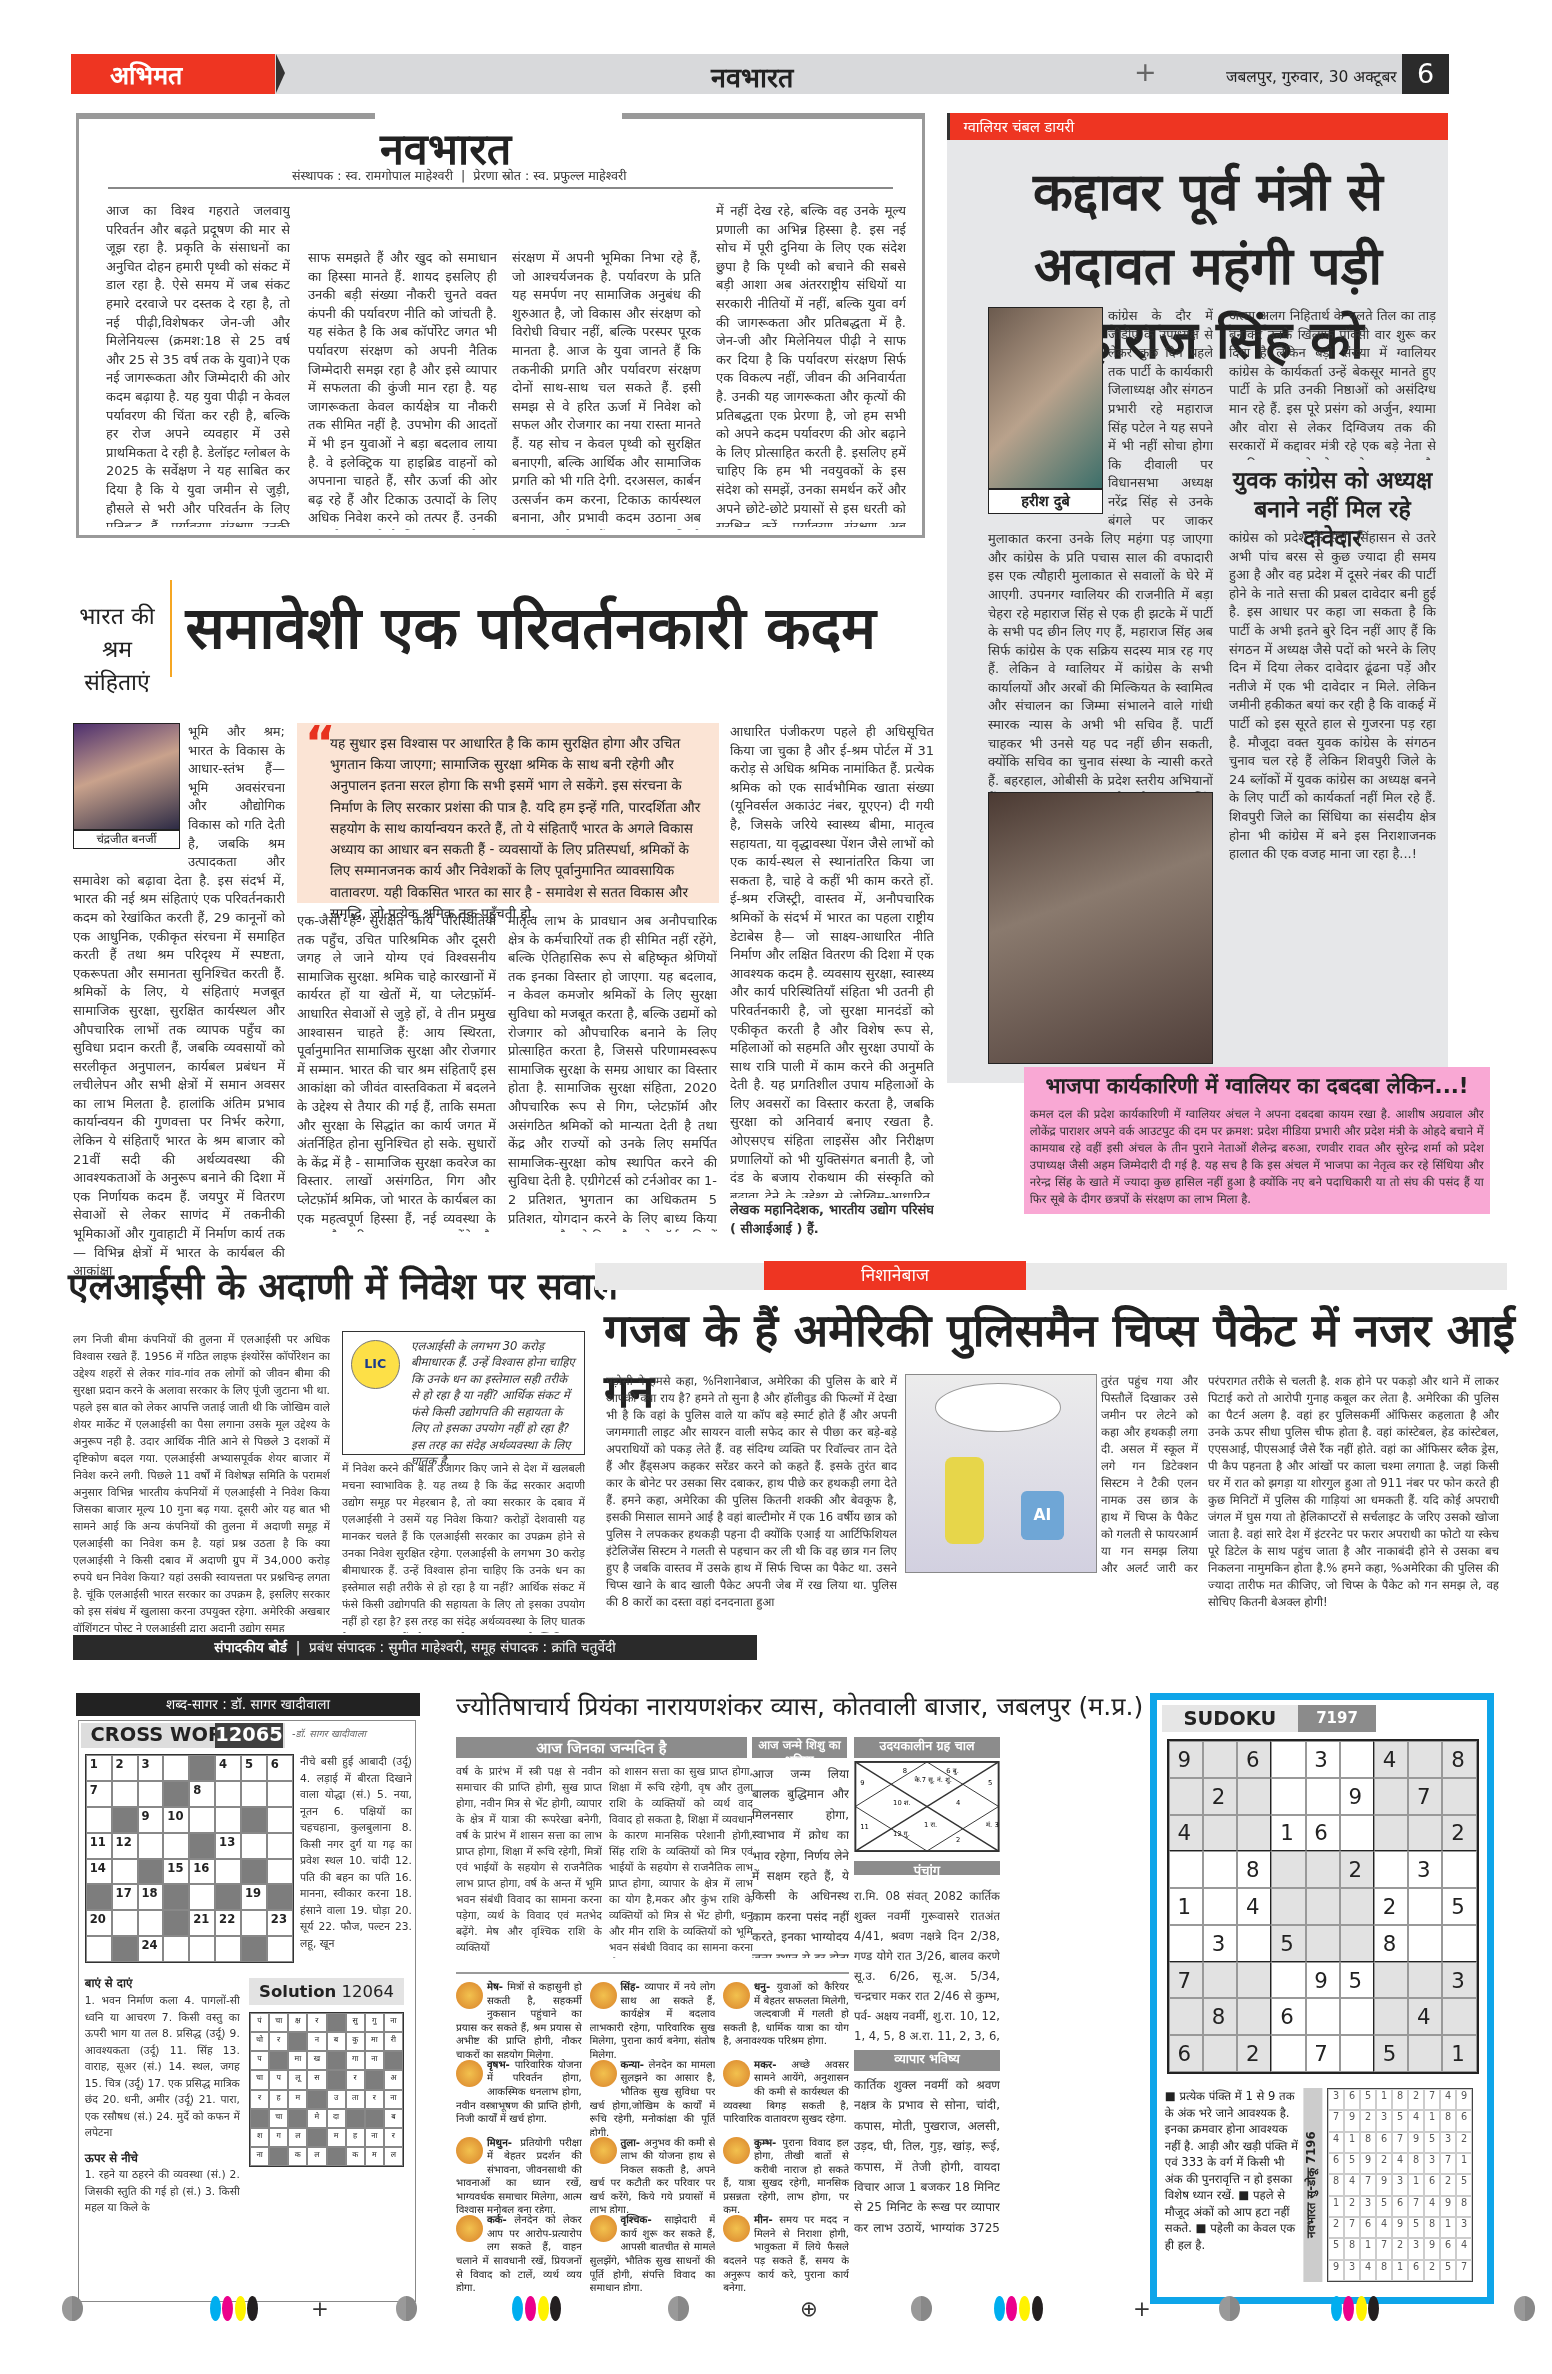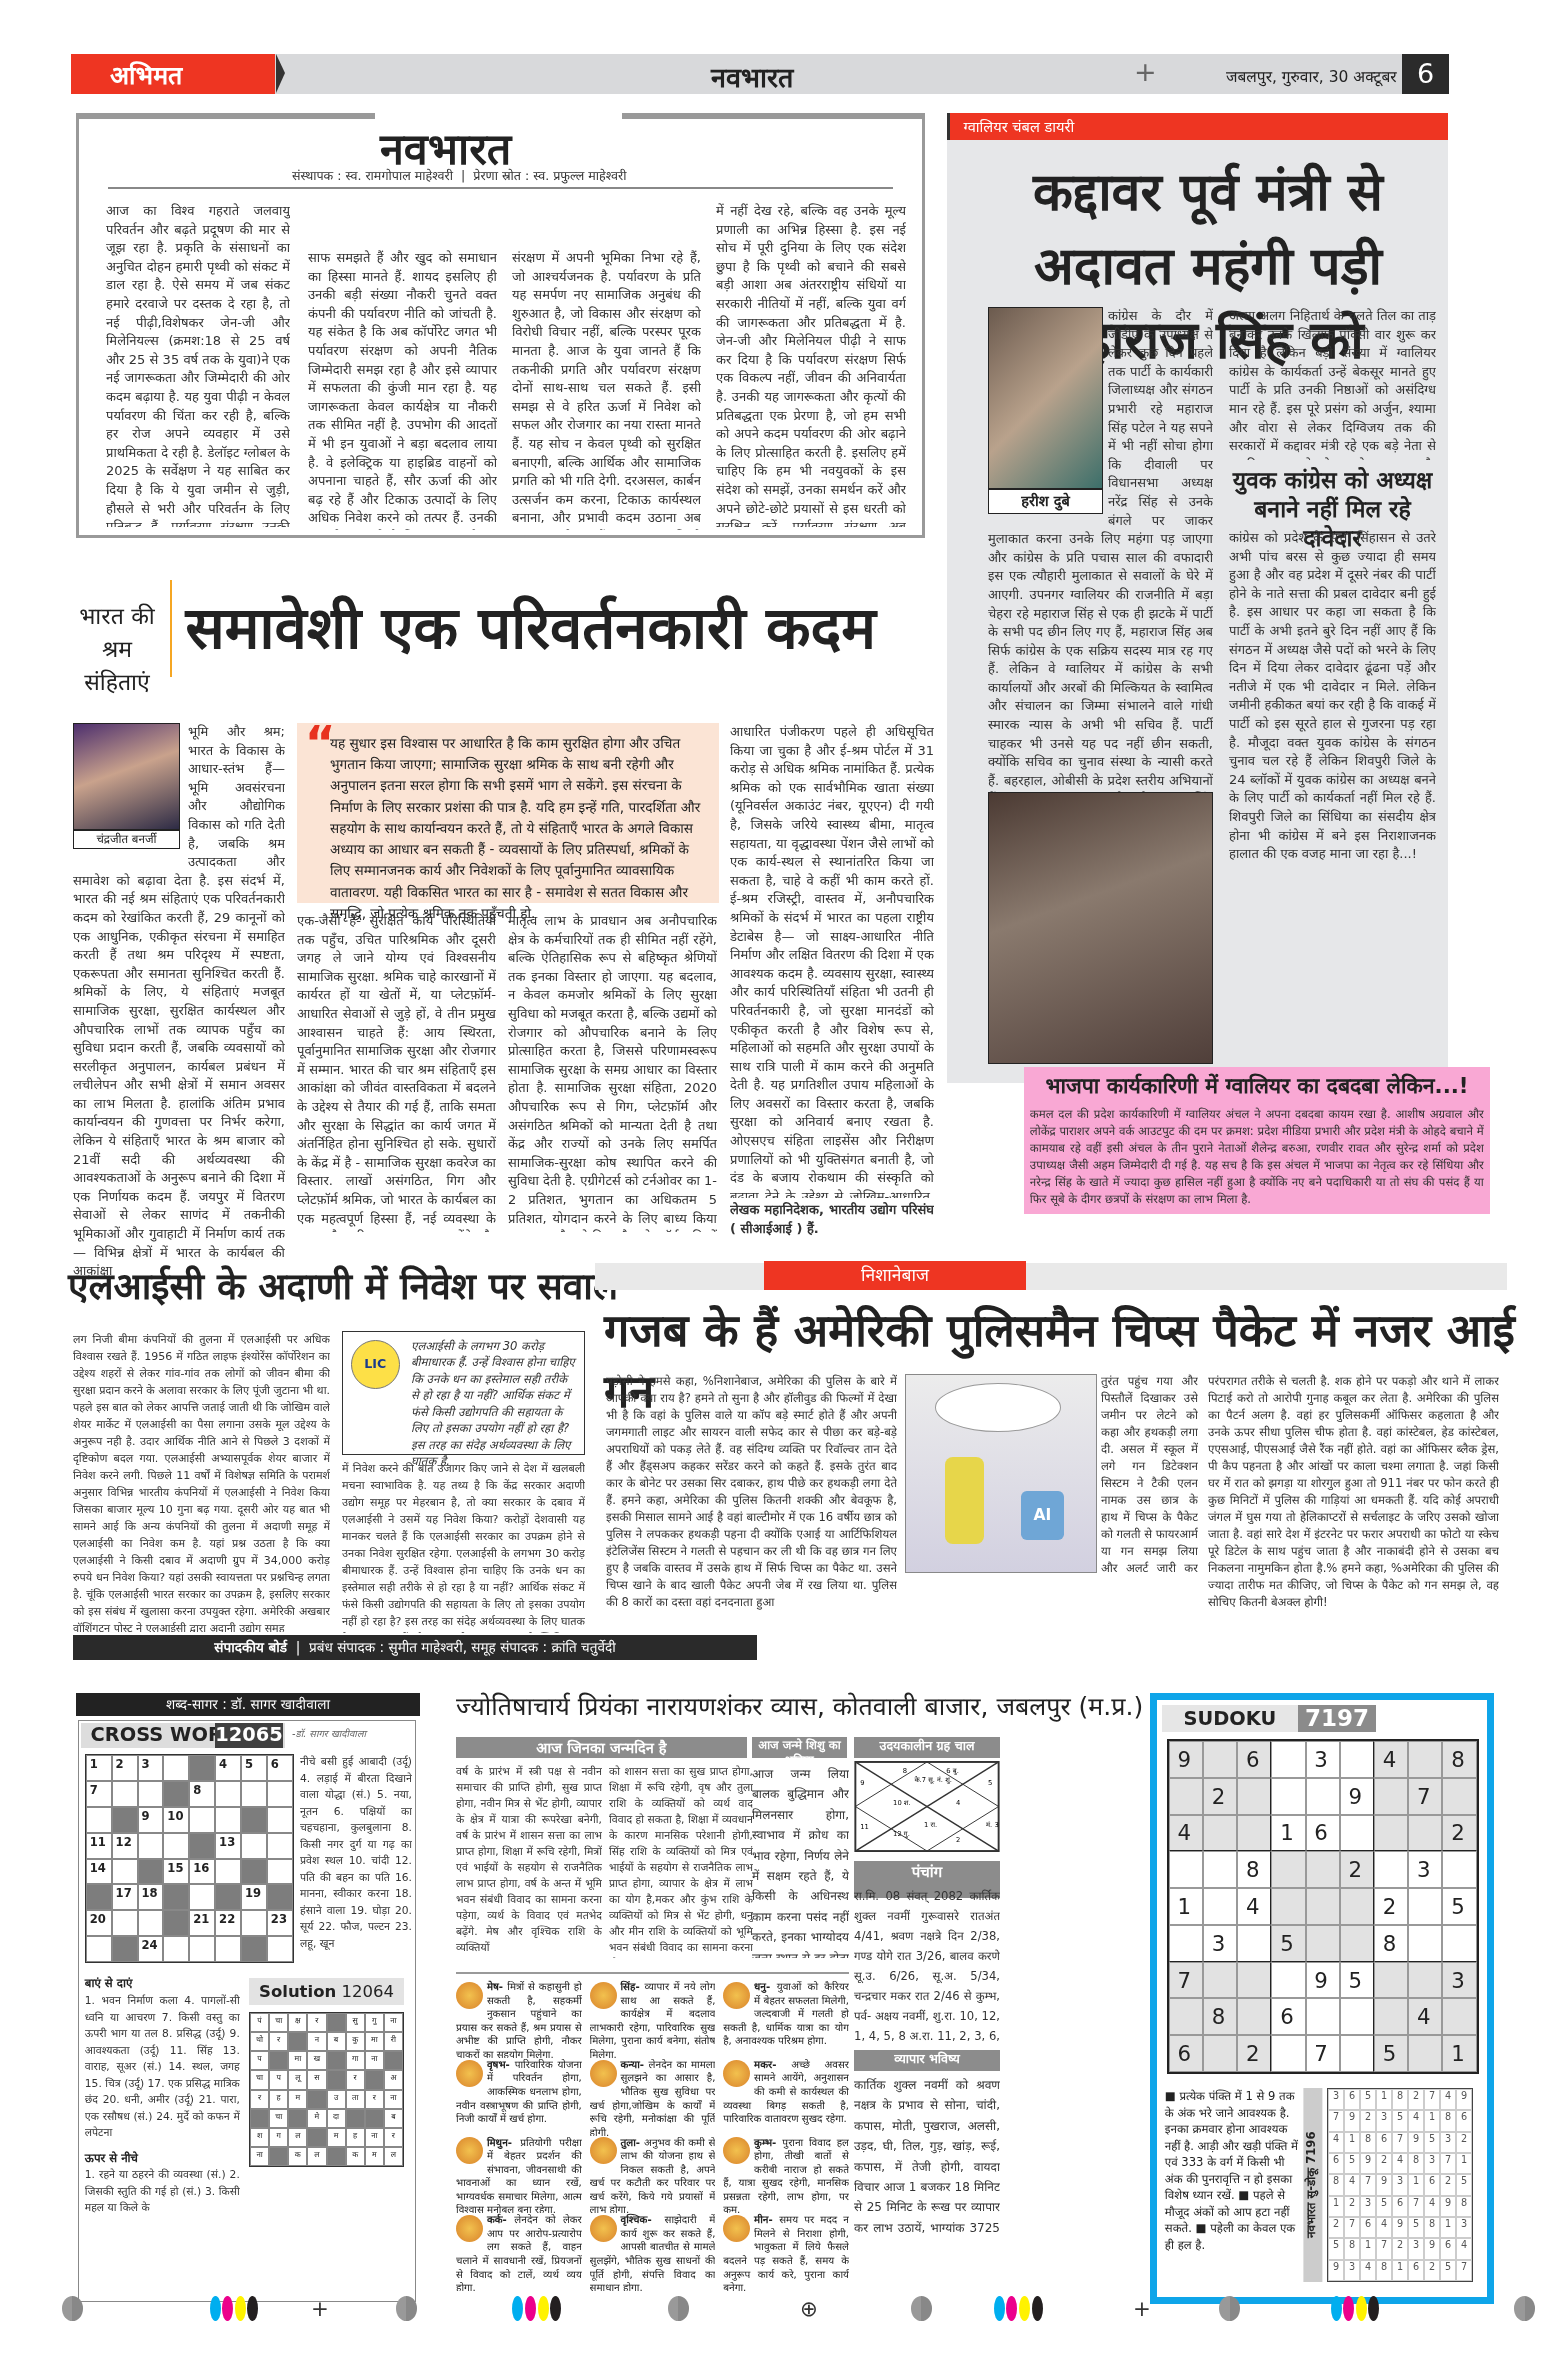--- a/index.html
+++ b/index.html
@@ -45,21 +45,21 @@
 .cw-title{position:absolute;left:1.9px;top:1.9px;width:204px;height:25px;background:#ddd;font-size:19.4px;font-weight:bold;padding-left:9.7px}
 .cw-num{position:absolute;left:136px;top:1.9px;width:68px;height:25px;background:#404040;color:#fff;font-size:19.4px;font-weight:bold;text-align:center}
 .grid{position:absolute;border:1.9px solid #333;display:grid}
 .grid div{border:1px solid #888;font-size:11.6px;font-weight:bold;padding:1px 2.9px}
 .grid div.b{background:#7d7d7d}
 .sol div{font-size:7.8px;font-weight:normal;text-align:center}
 .astro-head{left:456px;top:1688px;font-size:25px}
 .graybar{background:#8c8c8c;color:#fff;text-align:center;font-weight:bold}
 .sudoku-box{left:1150px;top:1693px;width:344px;height:611px;border:7px solid #0ea5e9}
 .sd-title{position:absolute;left:4.9px;top:4.9px;width:136px;height:27px;background:#e6e6e6;font-size:19.4px;font-weight:bold;text-align:center;line-height:27px}
-.sd-num{position:absolute;left:141px;top:4.9px;width:78px;height:27px;background:#8b8b8b;color:#fff;font-size:23px;font-weight:bold;text-align:center;line-height:27px}
+.sd-num{position:absolute;left:141px;top:4.9px;width:78px;height:27px;background:#8b8b8b;color:#fff;font-size:15px;font-weight:bold;text-align:center;line-height:27px}
 .sd-grid{position:absolute;left:9.7px;top:39px;width:312px;height:335px;border:2.9px solid #222;display:grid;grid-template-columns:repeat(9,1fr)}
 .sd-grid div{border:1px solid #999;font-size:21.3px;display:flex;align-items:center;padding-left:7.8px}
 .sd-grid div.g{background:#e2e2e2}
 .sd-sol{position:absolute;left:170px;top:388px;width:146px;height:194px;border:1.9px solid #444;display:grid;grid-template-columns:repeat(9,1fr)}
 .sd-sol div{border:1px solid #ccc;font-size:9.7px;text-align:center;color:#555}
 .sd-rules{position:absolute;left:7.8px;top:388px;width:136px;font-size:11.6px;line-height:16.5px}
 .sd-vert{position:absolute;left:146px;top:388px;width:19.4px;height:194px;background:#ccc;writing-mode:vertical-rl;transform:rotate(180deg);font-size:11.6px;font-weight:bold;text-align:center}
 .reg{top:2296px;height:25px}
 .dot{position:absolute;width:13.6px;height:21.3px;border-radius:50%}
 </style>
@@ -313,21 +313,21 @@
   <text id="k3" x="62" y="22" font-size="7">के.7 सू. नं. शु.</text>
   <text id="k4" x="138" y="25" font-size="7">5</text>
   <text id="k5" x="40" y="45" font-size="7">10 श.</text>
   <text id="k6" x="105" y="45" font-size="7">4</text>
   <text id="k7" x="6" y="70" font-size="7">11</text>
   <text id="k8" x="72" y="68" font-size="7">1 रा.</text>
   <text id="k9" x="136" y="68" font-size="7">मं. 3</text>
   <text id="k10" x="40" y="78" font-size="7">12 गु.</text>
   <text id="k11" x="105" y="84" font-size="7">2</text>
 </svg>
-<div class="abs graybar" style="left:854px;top:1861px;width:146px;height:37px;font-size:15px">पंचांग</div>
+<div class="abs graybar" style="left:854px;top:1861px;width:146px;height:14px;font-size:13px">पंचांग</div>
 <div class="abs col" style="left:854px;top:1886px;width:146px;height:160px;font-size:11.6px;line-height:20px">रा.मि. 08 संवत् 2082 कार्तिक शुक्ल नवमीं गुरूवासरे रातअंत 4/41, श्रवण नक्षत्रे दिन 2/38, गण्ड योगे रात 3/26, बालव करणे सू.उ. 6/26, सू.अ. 5/34, चन्द्रचार मकर रात 2/46 से कुम्भ, पर्व- अक्षय नवमीं, शु.रा. 10, 12, 1, 4, 5, 8 अ.रा. 11, 2, 3, 6, 7, 9 शुभांक- 3, 5, 9.</div>
 <div class="abs graybar" style="left:854px;top:2050px;width:146px;height:21.3px;font-size:12.6px">व्यापार भविष्य</div>
 <div class="abs col" style="left:854px;top:2075px;width:146px;height:160px;font-size:12px;line-height:20.4px">कार्तिक शुक्ल नवमीं को श्रवण नक्षत्र के प्रभाव से सोना, चांदी, कपास, मोती, पुखराज, अलसी, उड़द, घी, तिल, गुड़, खांड़, रूई, कपास, में तेजी होगी, वायदा विचार आज 1 बजकर 18 मिनिट से 25 मिनिट के रूख पर व्यापार कर लाभ उठायें, भाग्यांक 3725 है.</div>
 <div class="abs" style="left:456px;top:1972px;width:393px;height:1.9px;background:#999"></div>
 <div class="abs" id="signs" style="left:456px;top:1980px;width:393px;height:311px;display:grid;grid-template-columns:repeat(3,1fr);grid-template-rows:repeat(4,1fr);column-gap:7.8px;grid-auto-flow:column">
     <div style="font-size: 10.2px; line-height: 13.6px; overflow: hidden; text-align: justify;"><b>मेष- </b><span style="float: left; width: 27px; height: 27px; border-radius: 50%; background: radial-gradient(circle, rgb(242, 193, 78), rgb(217, 130, 43)); margin: 1.9px 3.9px 0px 0px;"></span><span>मित्रों से कहासुनी हो सकती है, सहकर्मी नुकसान पहुंचाने का प्रयास कर सकते हैं, श्रम प्रयास से अभीष्ट की प्राप्ति होगी, नौकर चाकरों का सहयोग मिलेगा.</span></div>
     <div style="font-size: 10.2px; line-height: 13.6px; overflow: hidden; text-align: justify;"><b>वृषभ- </b><span style="float: left; width: 27px; height: 27px; border-radius: 50%; background: radial-gradient(circle, rgb(242, 193, 78), rgb(217, 130, 43)); margin: 1.9px 3.9px 0px 0px;"></span><span>पारिवारिक योजना में परिवर्तन होगा, आकस्मिक धनलाभ होगा, नवीन वस्त्राभूषण की प्राप्ति होगी, निजी कार्यों में खर्च होगा.</span></div>
     <div style="font-size: 10.2px; line-height: 13.6px; overflow: hidden; text-align: justify;"><b>मिथुन- </b><span style="float: left; width: 27px; height: 27px; border-radius: 50%; background: radial-gradient(circle, rgb(242, 193, 78), rgb(217, 130, 43)); margin: 1.9px 3.9px 0px 0px;"></span><span>प्रतियोगी परीक्षा में बेहतर प्रदर्शन की संभावना, जीवनसाथी की भावनाओं का ध्यान रखें, भाग्यवर्धक समाचार मिलेगा, आत्म विश्वास मनोबल बना रहेगा.</span></div>
     <div style="font-size: 10.2px; line-height: 13.6px; overflow: hidden; text-align: justify;"><b>कर्क- </b><span style="float: left; width: 27px; height: 27px; border-radius: 50%; background: radial-gradient(circle, rgb(242, 193, 78), rgb(217, 130, 43)); margin: 1.9px 3.9px 0px 0px;"></span><span>लेनदेन को लेकर आप पर आरोप-प्रत्यारोप लग सकते हैं, वाहन चलाने में सावधानी रखें, प्रियजनों से विवाद को टालें, व्यर्थ व्यय होगा.</span></div>
     <div style="font-size: 10.2px; line-height: 13.6px; overflow: hidden; text-align: justify;"><b>सिंह- </b><span style="float: left; width: 27px; height: 27px; border-radius: 50%; background: radial-gradient(circle, rgb(242, 193, 78), rgb(217, 130, 43)); margin: 1.9px 3.9px 0px 0px;"></span><span>व्यापार में नये लोग साथ आ सकते हैं, कार्यक्षेत्र में बदलाव लाभकारी रहेगा, पारिवारिक सुख मिलेगा, पुराना कार्य बनेगा, संतोष मिलेगा.</span></div>

